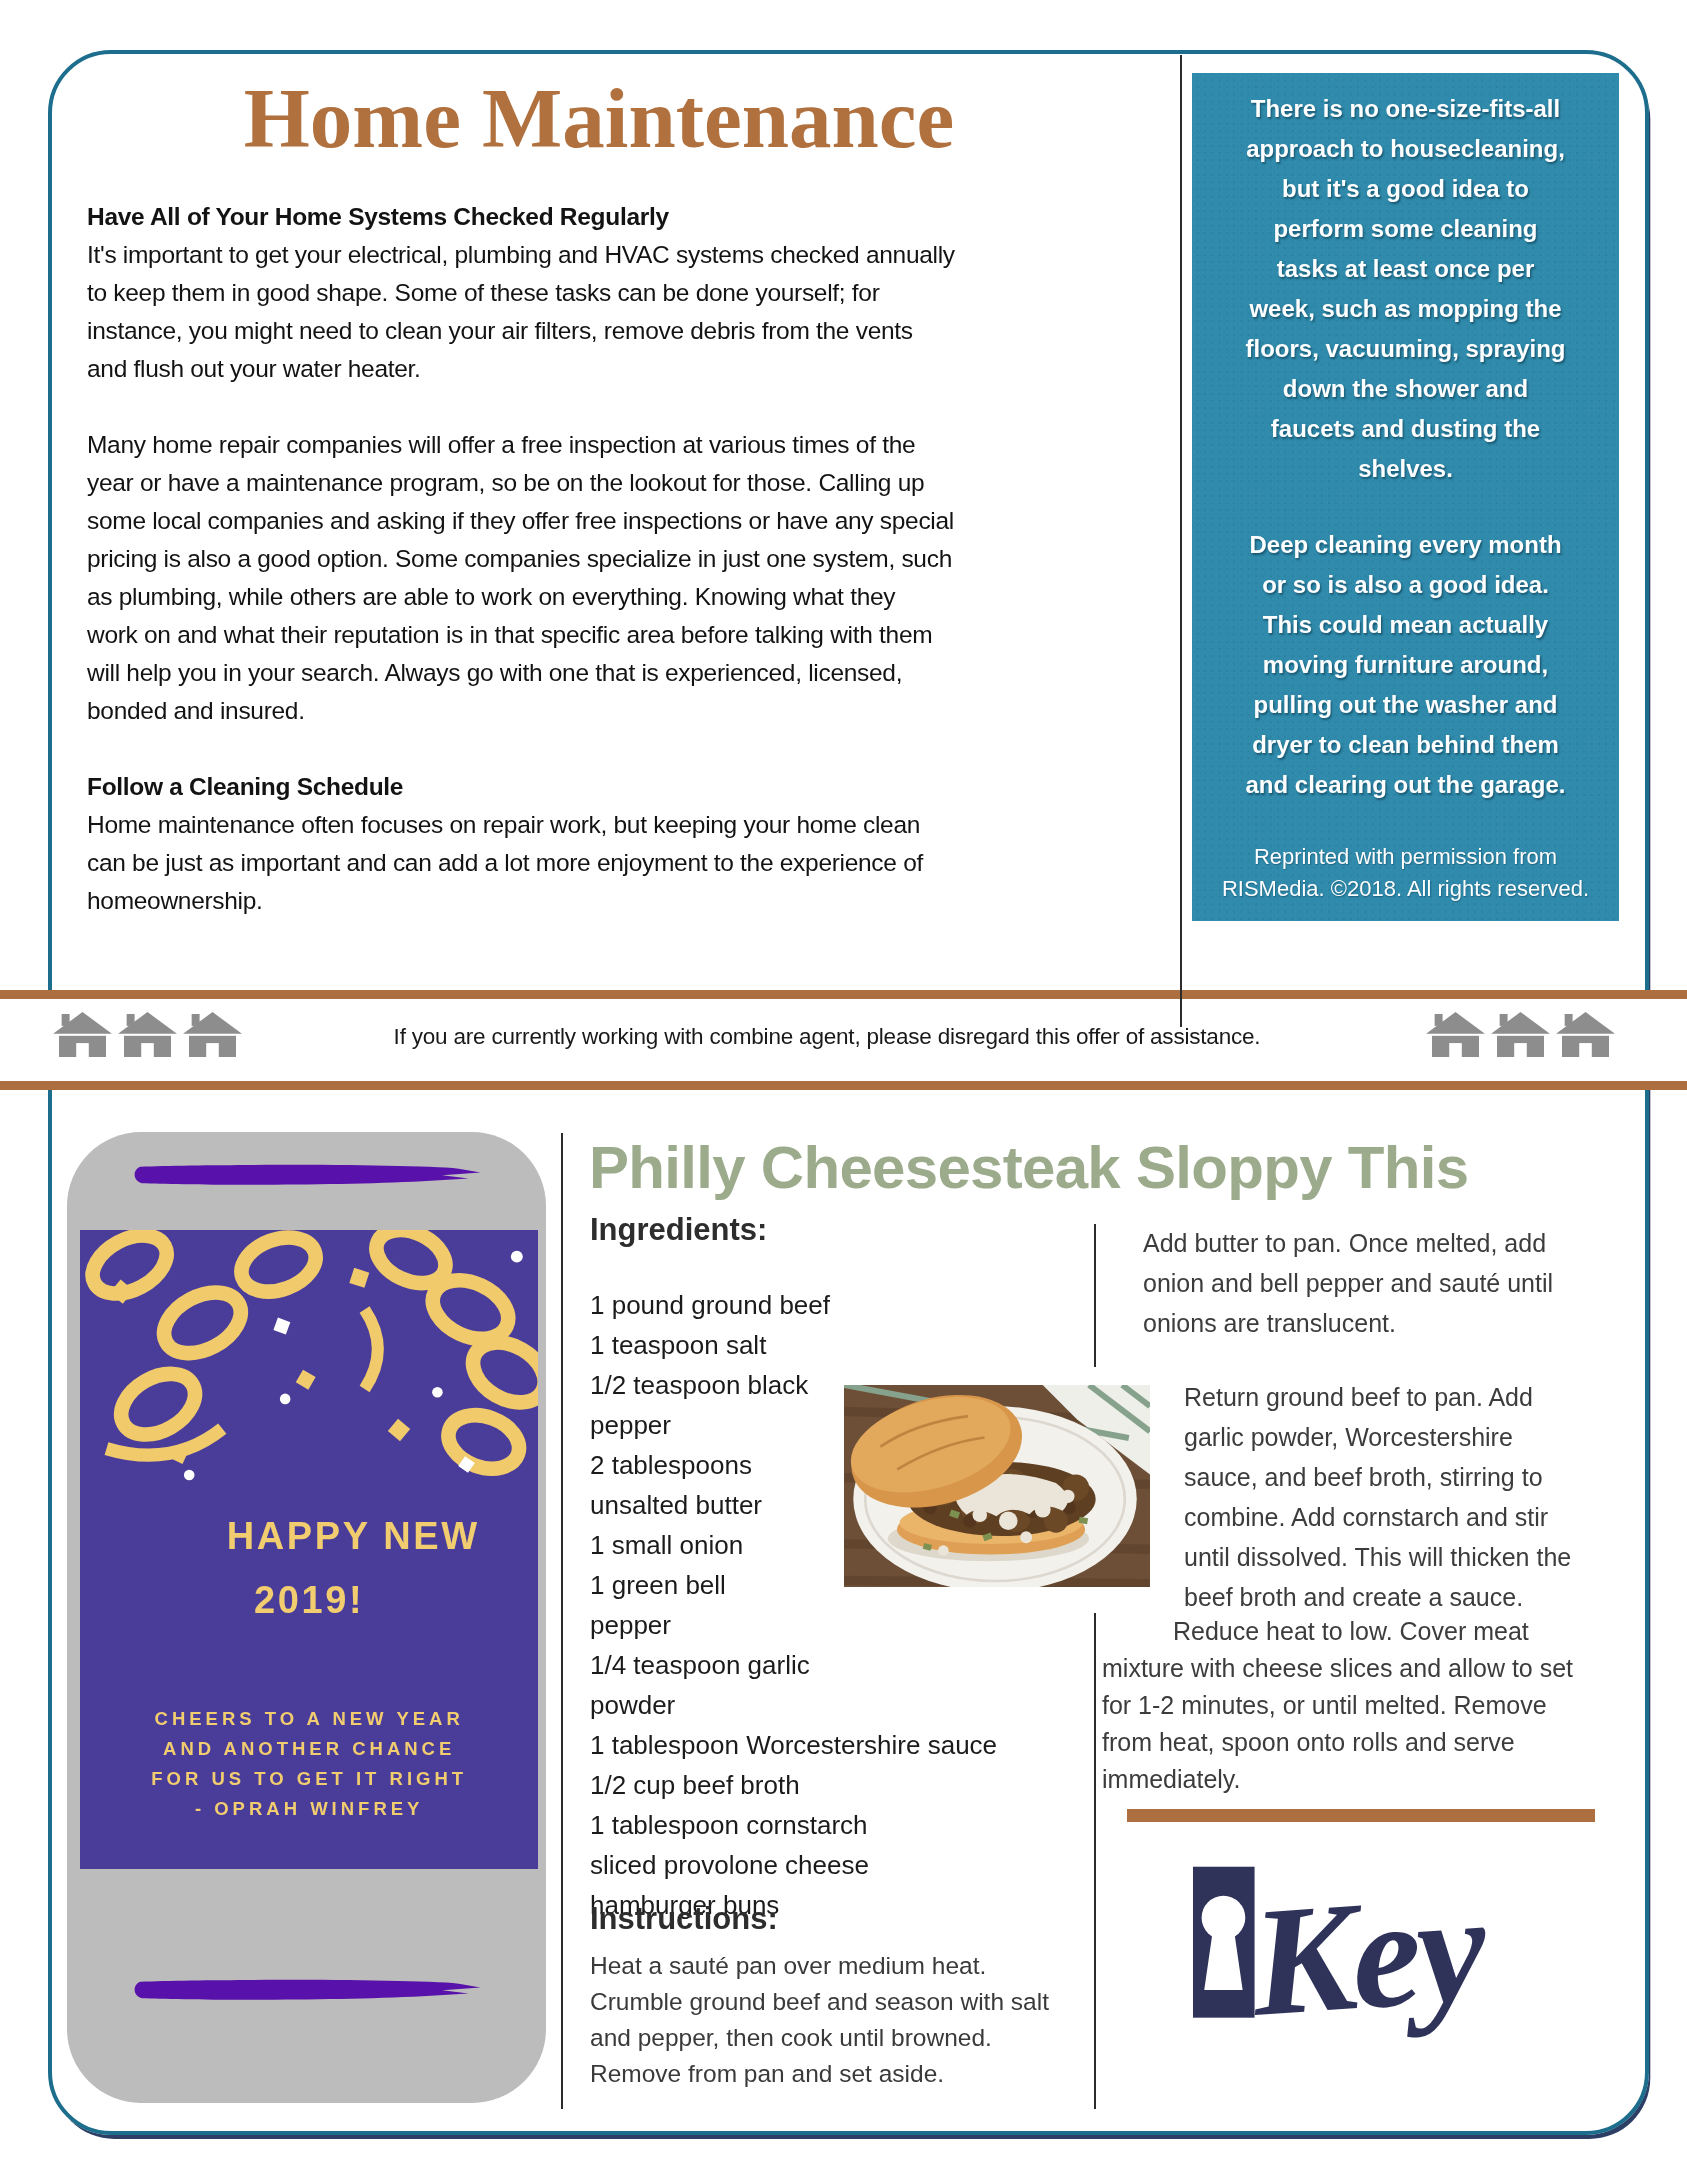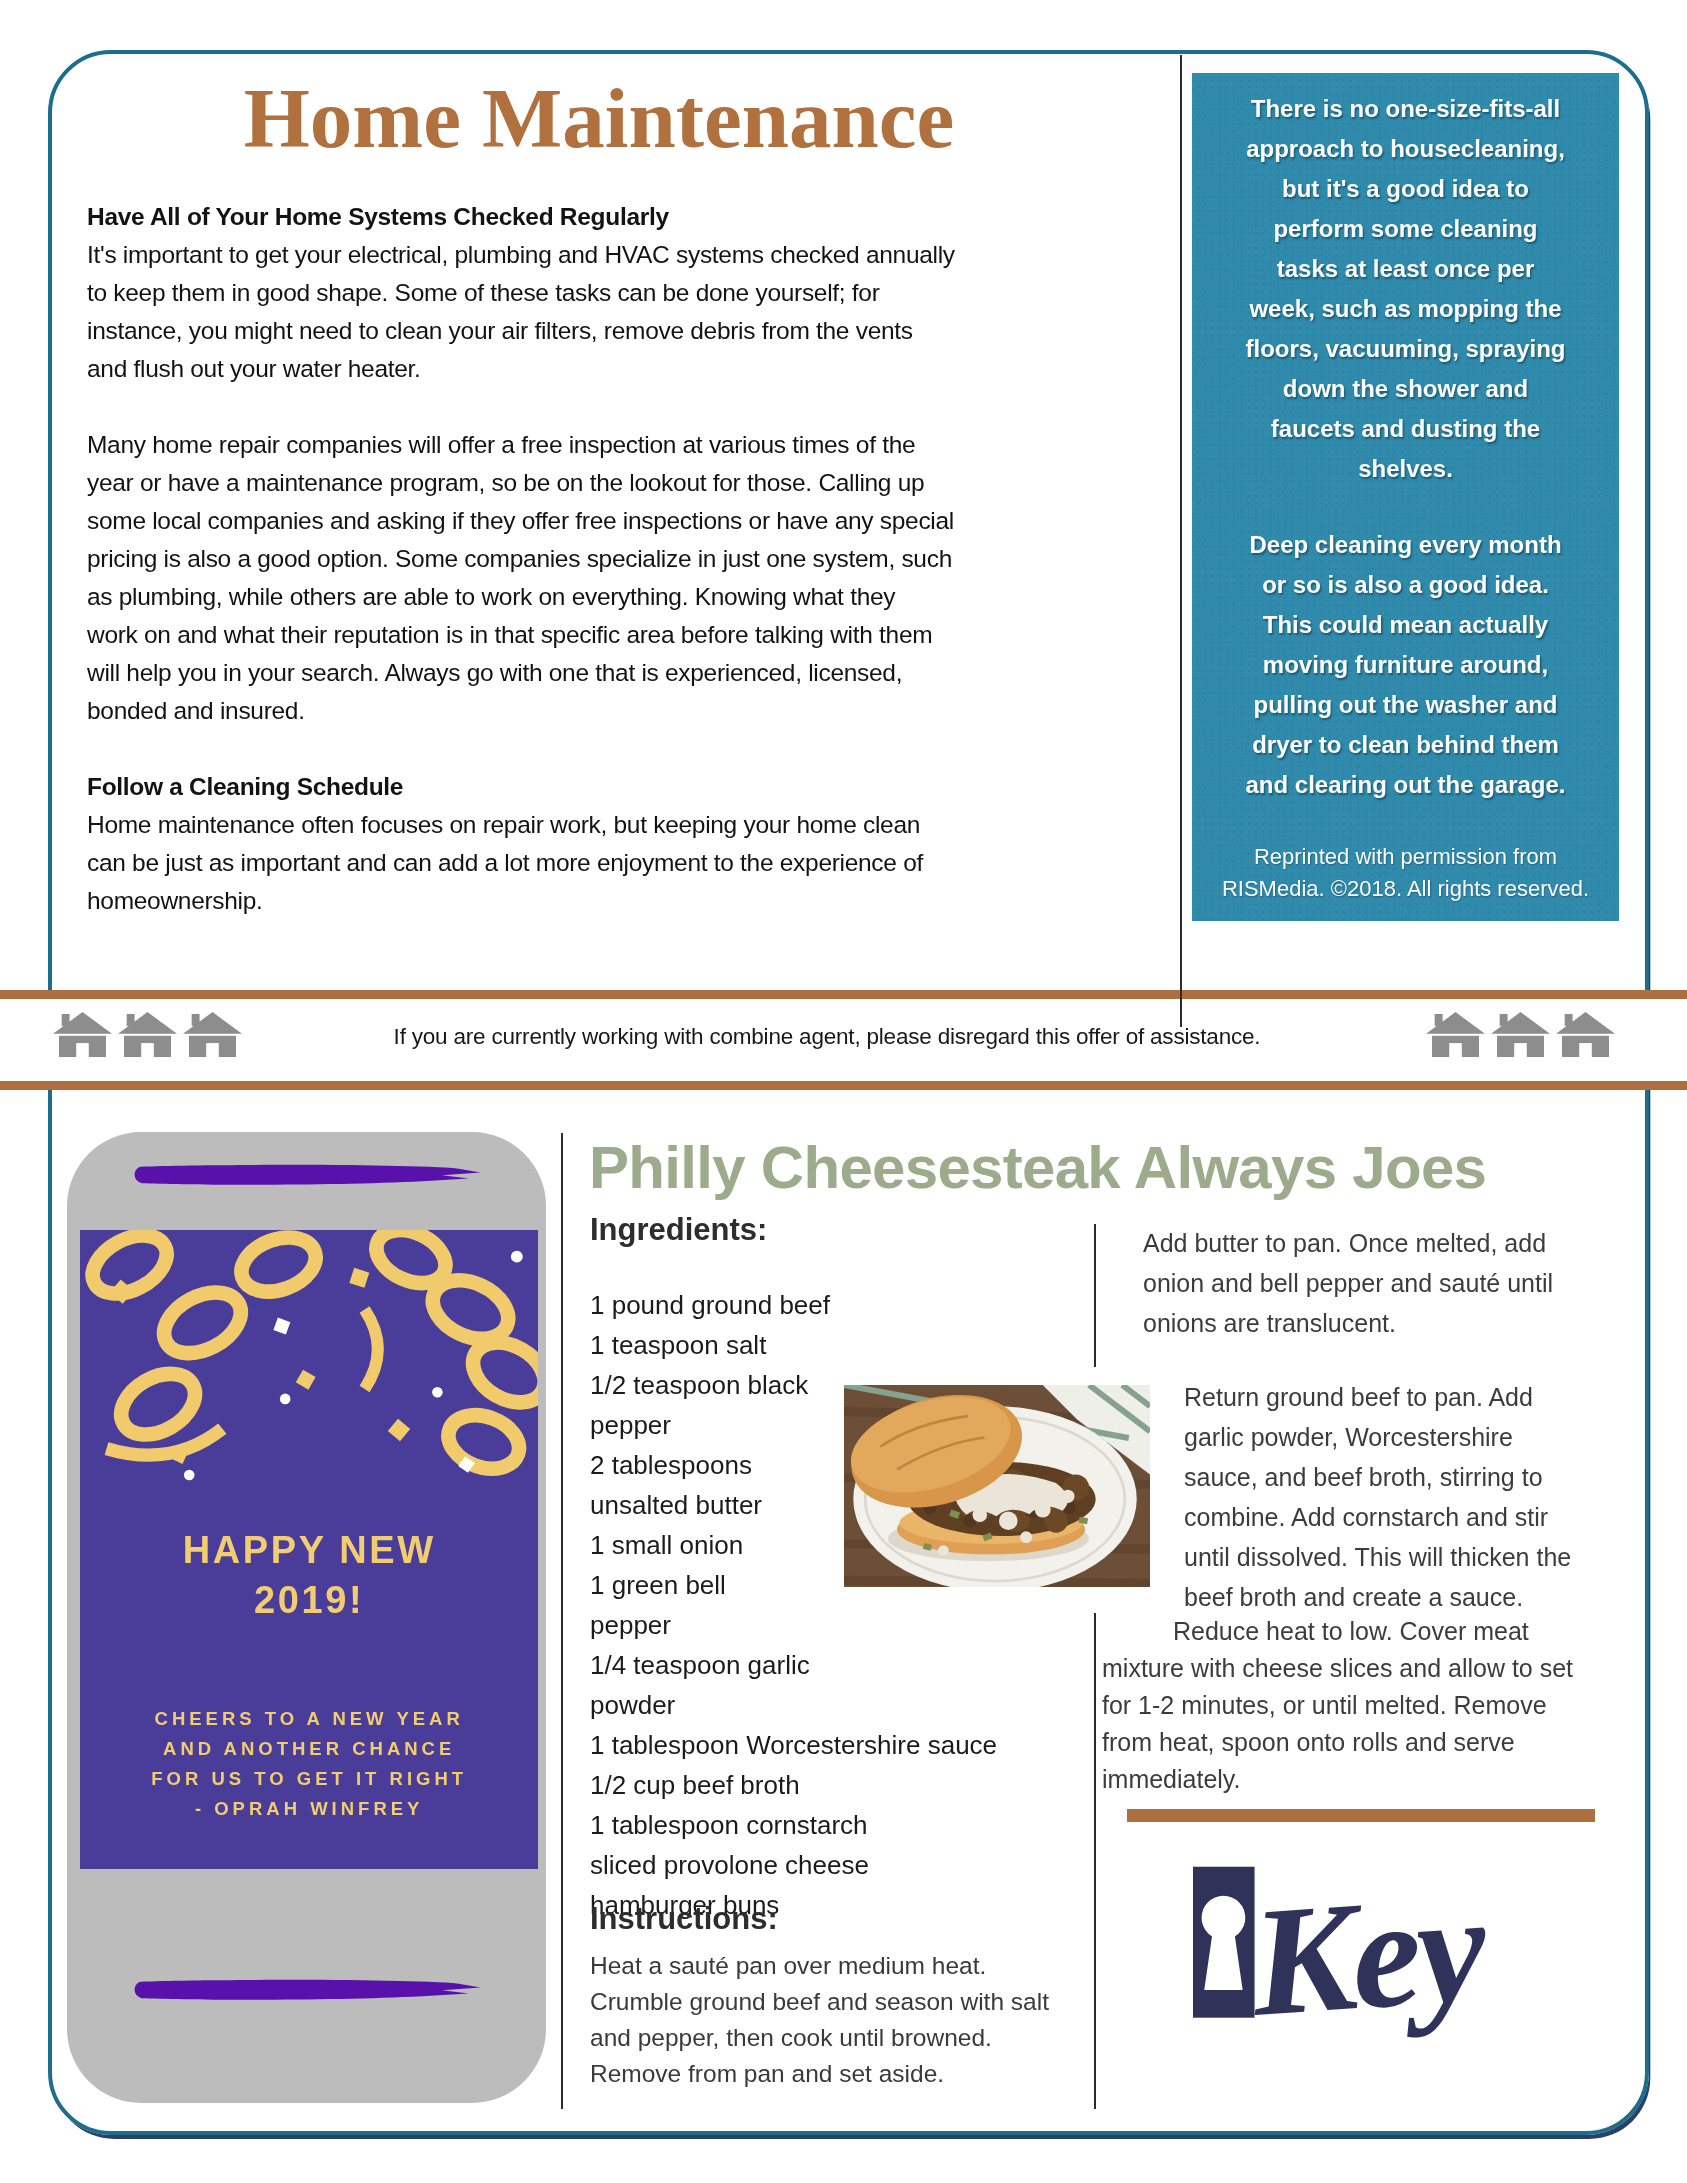--- a/index.html
+++ b/index.html
@@ -52,21 +52,21 @@
 
   
   .phone{left:67px;top:1132px;width:479px;height:971px;background:#bcbcbc;border-radius:74px;}
   .brush{position:absolute;left:64px;width:351px;height:22.5px;}
   .brush.speaker{top:32px;}
   .brush.home{top:847px;}
   .card{position:absolute;left:13.2px;top:98px;width:458px;height:639px;background:#4a3d99;overflow:hidden;}
   .card .confetti{position:absolute;left:0;top:0;}
   .card .hl{position:absolute;left:0;width:458px;text-align:center;color:#f2cd6f;
             font-weight:bold;font-size:38px;letter-spacing:2.6px;}
-  .card .hl1{top:299px;}
+  .card .hl1{top:285px;padding-left:44px;}
   .card .hl2{top:349px;}
   .card .quote{position:absolute;left:0;top:474px;width:458px;text-align:center;color:#f2cd6f;
                font-weight:bold;font-size:18.5px;line-height:30px;letter-spacing:4px;white-space:pre-line;}
 
   
   .recipe-vline{left:561px;top:1133px;width:2px;height:976px;background:#2b2b2b;}
   .recipe-title{left:589px;top:1133px;width:1039px;font-weight:bold;font-size:60px;
                 letter-spacing:-0.7px;color:#9cab8b;}
   .ing-h{left:590px;top:1212px;font-size:31px;font-weight:bold;color:#2d2d2d;}
   .ing-list{left:590px;top:1285px;width:509px;font-size:26px;line-height:40px;color:#1b1b1b;white-space:pre-line;}
@@ -245,21 +245,21 @@
     </div>
     <div class="brush home">
       <svg width="351" height="22.5" viewBox="0 0 530 34">
           <path fill="#5812ab" d="M14,4 C120,0 420,0 495,7 L528,13 L470,17 L510,22 L440,26 C300,33 80,32 16,29 C2,25 2,8 14,4 Z"></path>
         </svg>
     </div>
   </div>
 
   <div class="abs recipe-vline"></div>
 
-  <div class="abs recipe-title">Philly Cheesesteak Always Joes</div>
+  <div class="abs recipe-title">Philly Cheesesteak Sloppy This</div>
 
   <div class="abs ing-h">Ingredients:</div>
   <div class="abs ing-list">1 pound ground beef
 1 teaspoon salt
 1/2 teaspoon black
 pepper
 2 tablespoons
 unsalted butter
 1 small onion
 1 green bell

